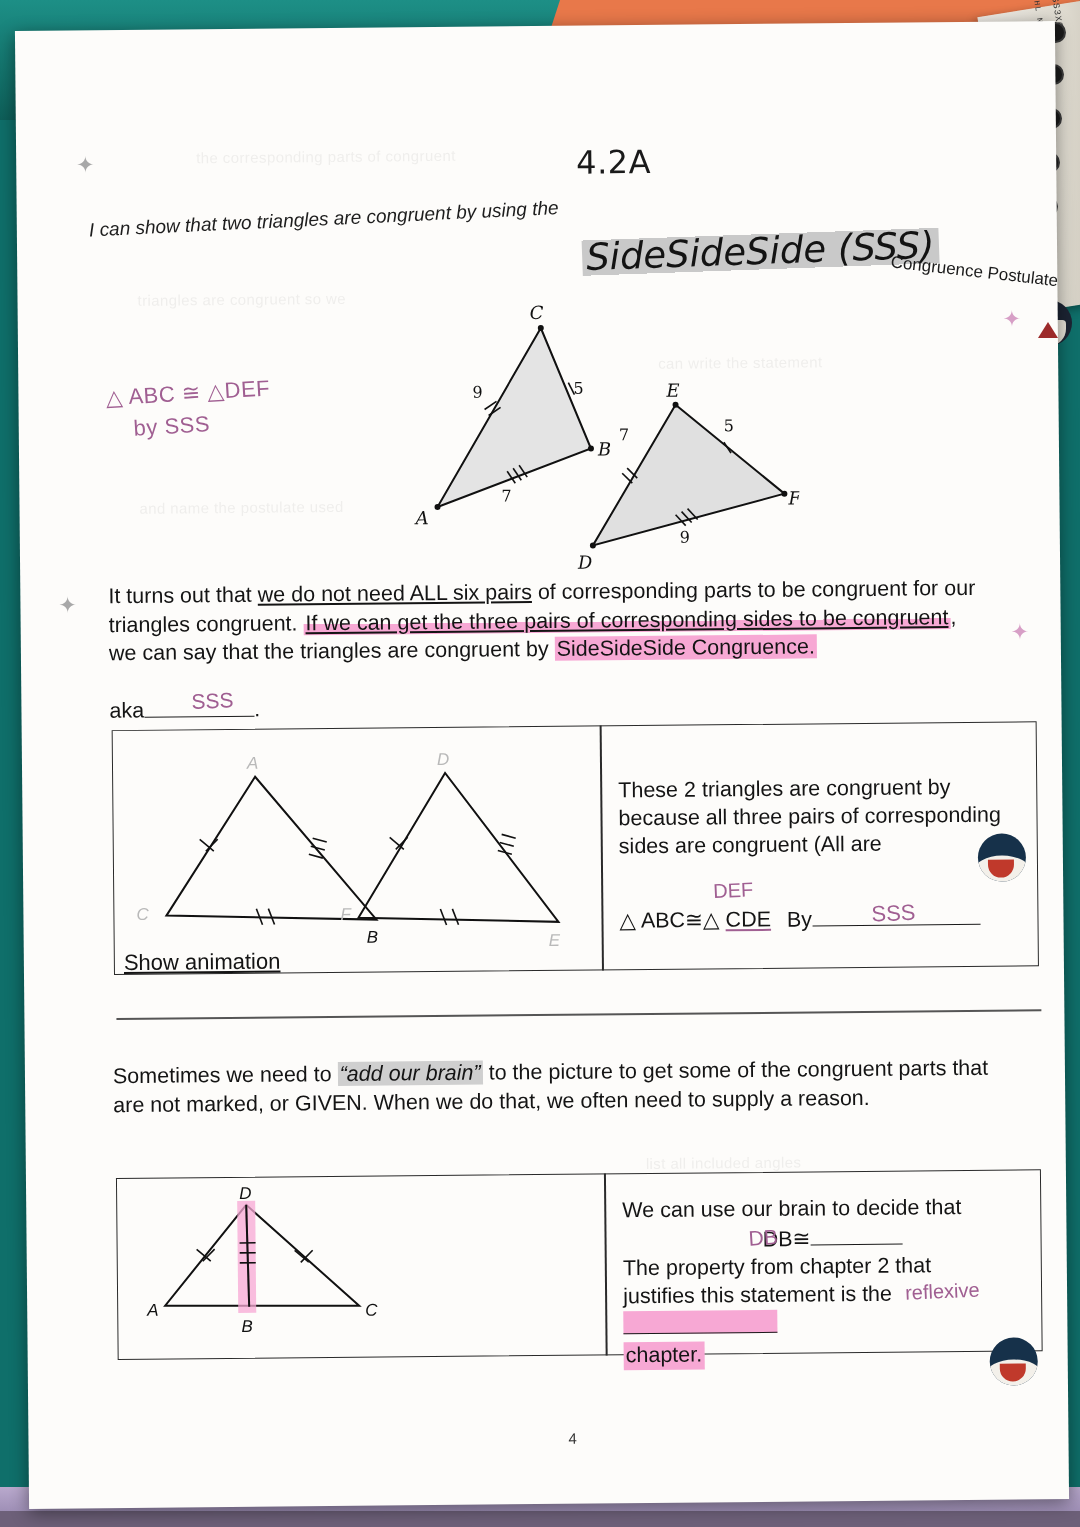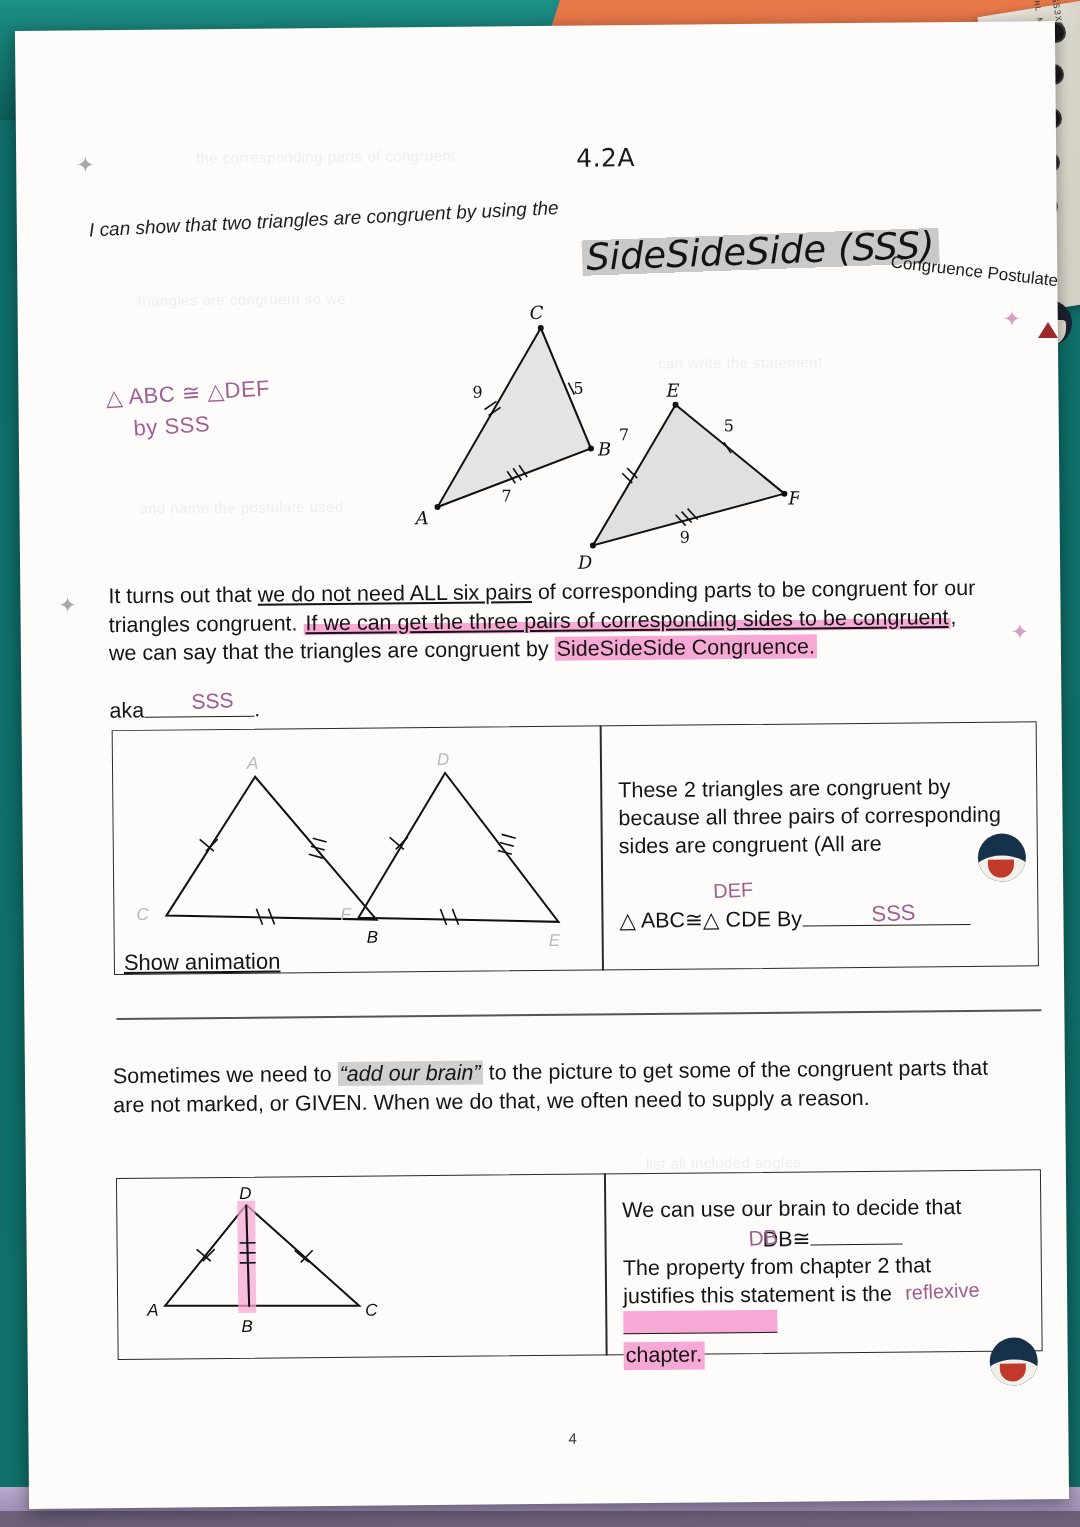--- a/index.html
+++ b/index.html
@@ -140,21 +140,21 @@
     width: 26px; height: 18px;
     background: #c0392b;
     border-radius: 0 0 14px 14px;
     z-index: 2;
   }
 
   
   .hdr-num {
     position: absolute;
     left: 560px; top: 118px;
-    font-size: 25px;
+    font-size: 32px;
     color: #1a1a1a;
     font-family: "DejaVu Sans", sans-serif;
     letter-spacing: .5px;
   }
   .goal {
     position: absolute;
     left: 72px; top: 178px;
     width: 530px;
     font-size: 19px;
     font-style: italic;
@@ -382,22 +382,22 @@
       <div class="para" style="left:596px; top:752px; width:410px; line-height:1.3;">
         <div>These 2 triangles are congruent by</div>
         <div>because all three pairs of corresponding</div>
         <div>sides are congruent  (All are</div>
       </div>
 
       <div style="position:absolute; left:690px; top:855px; font-size:20px; color:#a05f92; transform:rotate(-2deg);">DEF</div>
 
       <div class="para" style="left:596px; top:880px;">
         <span>△ ABC≅△</span>
-        <span style="text-decoration-color:#a05f92;">CDE</span>
-        <span style="">By</span><span class="blank" style="width:168px;"></span>
+        <span style="text-decoration:underline; text-decoration-color:#a05f92;">CDE</span>
+        <span style="margin-left:10px;">By</span><span class="blank" style="width:168px;"></span>
       </div>
       <div style="position:absolute; left:848px; top:878px; font-size:22px; color:#a05f92; transform:rotate(-2deg);">SSS</div>
 
       <div class="sticker2" style="left:955px; top:812px;">
         <div class="red"></div>
       </div>
 
       <div class="hr-line" style="left:92px; top:988px; width:925px;"></div>
 
       <div class="para" style="left:88px; top:1032px; width:900px;">

